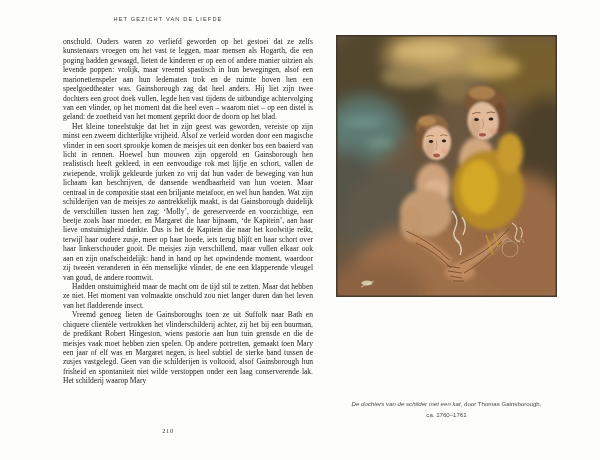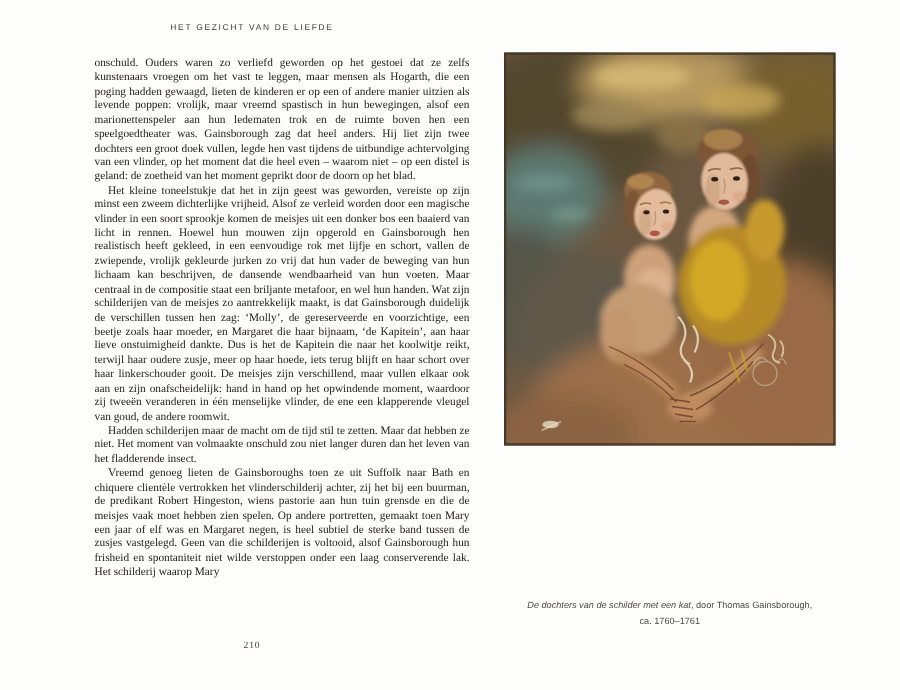--- a/index.html
+++ b/index.html
@@ -58,21 +58,21 @@
 <body>
 
 <div class="stage">
 
   <section class="page page-left">
     <header class="running-header">HET GEZICHT VAN DE LIEFDE</header>
 
     <div class="body-text">
       <p class="no-indent">onschuld. Ouders waren zo verliefd geworden op het gestoei dat ze zelfs kunstenaars vroegen om het vast te leggen, maar mensen als Hogarth, die een poging hadden gewaagd, lieten de kinderen er op een of andere manier uitzien als levende poppen: vrolijk, maar vreemd spastisch in hun bewegingen, alsof een marionettenspeler aan hun ledematen trok en de ruimte boven hen een speelgoedtheater was. Gainsborough zag dat heel anders. Hij liet zijn twee dochters een groot doek vullen, legde hen vast tijdens de uitbundige achtervolging van een vlinder, op het moment dat die heel even – waarom niet – op een distel is geland: de zoetheid van het moment geprikt door de doorn op het blad.</p>
       <p>Het kleine toneelstukje dat het in zijn geest was geworden, vereiste op zijn minst een zweem dichterlijke vrijheid. Alsof ze verleid worden door een magische vlinder in een soort sprookje komen de meisjes uit een donker bos een baaierd van licht in rennen. Hoewel hun mouwen zijn opgerold en Gainsborough hen realistisch heeft gekleed, in een eenvoudige rok met lijfje en schort, vallen de zwiepende, vrolijk gekleurde jurken zo vrij dat hun vader de beweging van hun lichaam kan beschrijven, de dansende wendbaarheid van hun voeten. Maar centraal in de compositie staat een briljante metafoor, en wel hun handen. Wat zijn schilderijen van de meisjes zo aantrekkelijk maakt, is dat Gainsborough duidelijk de verschillen tussen hen zag: ‘Molly’, de gereserveerde en voorzichtige, een beetje zoals haar moeder, en Margaret die haar bijnaam, ‘de Kapitein’, aan haar lieve onstuimigheid dankte. Dus is het de Kapitein die naar het koolwitje reikt, terwijl haar oudere zusje, meer op haar hoede, iets terug blijft en haar schort over haar linkerschouder gooit. De meisjes zijn verschillend, maar vullen elkaar ook aan en zijn onafscheidelijk: hand in hand op het opwindende moment, waardoor zij tweeën veranderen in één menselijke vlinder, de ene een klapperende vleugel van goud, de andere roomwit.</p>
-      <p>Hadden schilderijen maar de macht om de tijd stil te zetten. Maar dat hebben ze niet. Het moment van volmaakte onschuld zou niet langer duren dan het leven van het fladderende insect.</p>
+      <p>Hadden onstuimigheid maar de macht om de tijd stil te zetten. Maar dat hebben ze niet. Het moment van volmaakte onschuld zou niet langer duren dan het leven van het fladderende insect.</p>
       <p>Vreemd genoeg lieten de Gainsboroughs toen ze uit Suffolk naar Bath en chiquere clientèle vertrokken het vlinderschilderij achter, zij het bij een buurman, de predikant Robert Hingeston, wiens pastorie aan hun tuin grensde en die de meisjes vaak moet hebben zien spelen. Op andere portretten, gemaakt toen Mary een jaar of elf was en Margaret negen, is heel subtiel de sterke band tussen de zusjes vastgelegd. Geen van die schilderijen is voltooid, alsof Gainsborough hun frisheid en spontaniteit niet wilde verstoppen onder een laag conserverende lak. Het schilderij waarop Mary</p>
     </div>
 
     <div class="folio">210</div>
   </section>
 
   <section class="page page-right">
 
     <figure class="artwork">
       <svg viewBox="0 0 221 262" preserveAspectRatio="none" aria-hidden="true">

